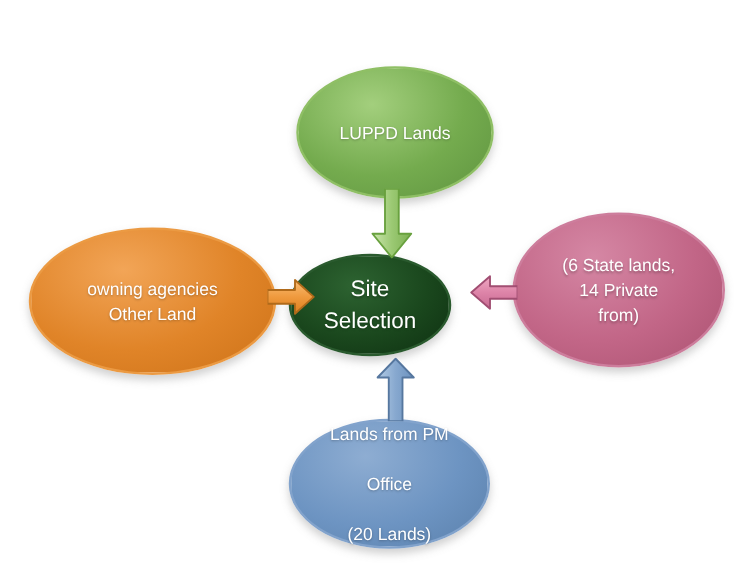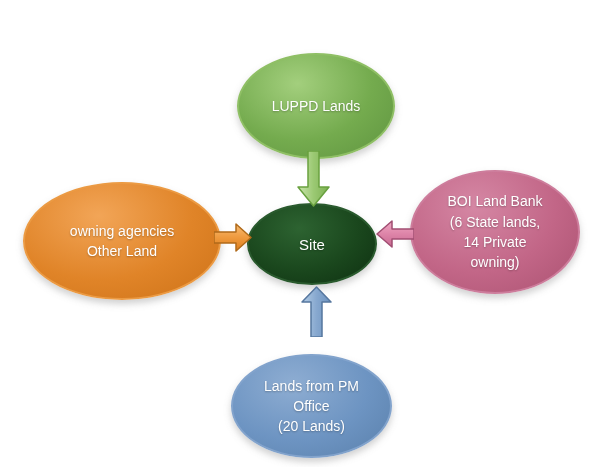--- a/index.html
+++ b/index.html
@@ -41,29 +41,30 @@
     left: 23px; top: 182px; width: 194px; height: 114px;
     background: radial-gradient(ellipse at 38% 28%, #f2a557 0%, #e08428 55%, #cd7218 100%);
     border: 2px solid #eb9a43;
   }
   .node-right {
     left: 410px; top: 170px; width: 166px; height: 120px;
     background: radial-gradient(ellipse at 38% 28%, #d587a4 0%, #c26687 55%, #ab5271 100%);
     border: 2px solid #cd7d9c;
   }
   .node-bottom {
-    left: 231px; top: 354px; width: 157px; height: 100px;
+    left: 231px; top: 335px; width: 157px; height: 100px;
     background: radial-gradient(ellipse at 38% 28%, #8eadd2 0%, #6d94c2 55%, #5a80ab 100%);
     border: 2px solid #82a3cc;
+    gap: 20px;
   }
   .node-center {
-    left: 247px; top: 203px; width: 126px; height: 78px;
+    left: 231px; top: 203px; width: 126px; height: 78px;
     background: radial-gradient(ellipse at 40% 30%, #2d6331 0%, #1a471d 55%, #0e3011 100%);
     border: 2px solid #2a5a2e;
-    font-size: 15px;
+    font-size: 18px;
     line-height: 1.4;
     z-index: 2;
   }
   .arrow {
     position: absolute;
     z-index: 3;
   }
   .a-top    { left: 296px; top: 151px; }
   .a-left   { left: 214px; top: 222px; }
   .a-right  { left: 376px; top: 219px; }
@@ -77,34 +78,34 @@
   <div class="node node-top">
     <span>LUPPD Lands</span>
   </div>
 
   <div class="node node-left">
     <span>owning agencies</span>
     <span>Other Land</span>
   </div>
 
   <div class="node node-right">
-    <span>BOI Land Bank</span>
     <span>(6 State lands,</span>
     <span>14 Private</span>
-    <span>owning)</span>
+    <span>from)</span>
   </div>
 
   <div class="node node-bottom">
     <span>Lands from PM</span>
     <span>Office</span>
     <span>(20 Lands)</span>
   </div>
 
   <div class="node node-center">
     <span>Site</span>
+    <span>Selection</span>
   </div>
 
   <svg class="arrow a-top" width="35" height="56" viewBox="0 0 35 56">
     <defs>
       <linearGradient id="gGreen" x1="0" y1="0" x2="1" y2="0">
         <stop offset="0" stop-color="#cbe5ad"></stop>
         <stop offset="0.5" stop-color="#9bc973"></stop>
         <stop offset="1" stop-color="#7cb052"></stop>
       </linearGradient>
     </defs>

